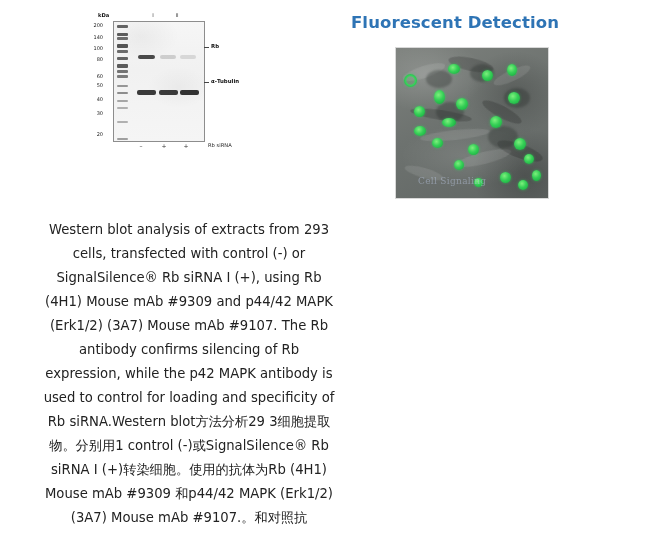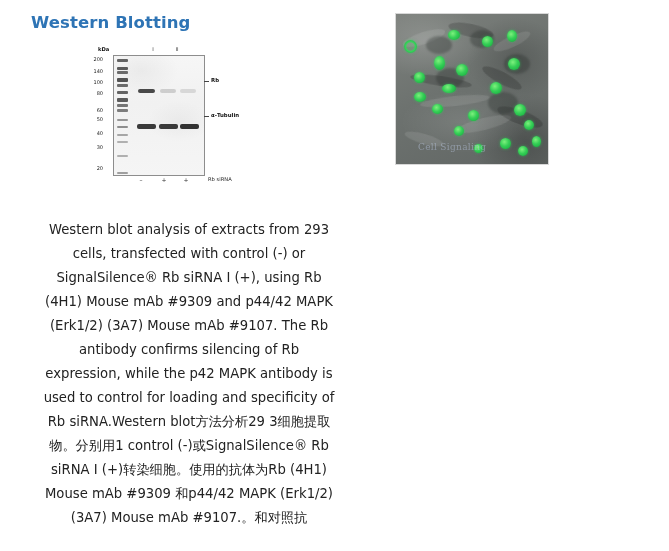--- a/index.html
+++ b/index.html
@@ -217,21 +217,20 @@
   }
   .caption-left  { left: 29px; text-align: center; }
 </style>
 </head>
 <body>
 
 <div class="page">
 
   <div class="col col-left">
 
-    <div class="section-title">Western Blotting</div>
 
     <div class="figure-wrap">
       <div class="blot">
 
         <div class="blot-kda-label">kDa</div>
 
         <div class="lane-head l1">I</div>
         <div class="lane-head l2">II</div>
 
         <div class="mw-tick" style="top:10px;">200</div>
@@ -288,20 +287,21 @@
         <div class="siRNA-label">Rb siRNA</div>
 
       </div>
     </div>
 
     <div class="caption caption-left">Western blot analysis of extracts from 293 cells, transfected with control (-) or SignalSilence® Rb siRNA I (+), using Rb (4H1) Mouse mAb #9309 and p44/42 MAPK (Erk1/2) (3A7) Mouse mAb #9107. The Rb antibody confirms silencing of Rb expression, while the p42 MAPK antibody is used to control for loading and specificity of Rb siRNA.Western blot方法分析29 3细胞提取物。分别用1 control (-)或SignalSilence® Rb siRNA I (+)转染细胞。使用的抗体为Rb (4H1) Mouse mAb #9309 和p44/42 MAPK (Erk1/2) (3A7) Mouse mAb #9107.。和对照抗</div>
   </div>
 
   <div class="col col-right">
 
+    <div class="section-title">Fluorescent Detection</div>
 
     <div class="figure-wrap">
       <div class="micro">
         <div class="micro-bg"></div>
 
         <div class="streak" style="left:6px;  top:18px; width:44px; height:12px; transform:rotate(-18deg);"></div>
         <div class="streak dark" style="left:52px; top:10px; width:46px; height:13px; transform:rotate(12deg);"></div>
         <div class="streak" style="left:96px; top:22px; width:40px; height:11px; transform:rotate(-25deg);"></div>
         <div class="streak dark" style="left:14px; top:62px; width:62px; height:10px; transform:rotate(8deg);"></div>
         <div class="streak" style="left:24px; top:82px; width:70px; height:10px; transform:rotate(-6deg);"></div>

